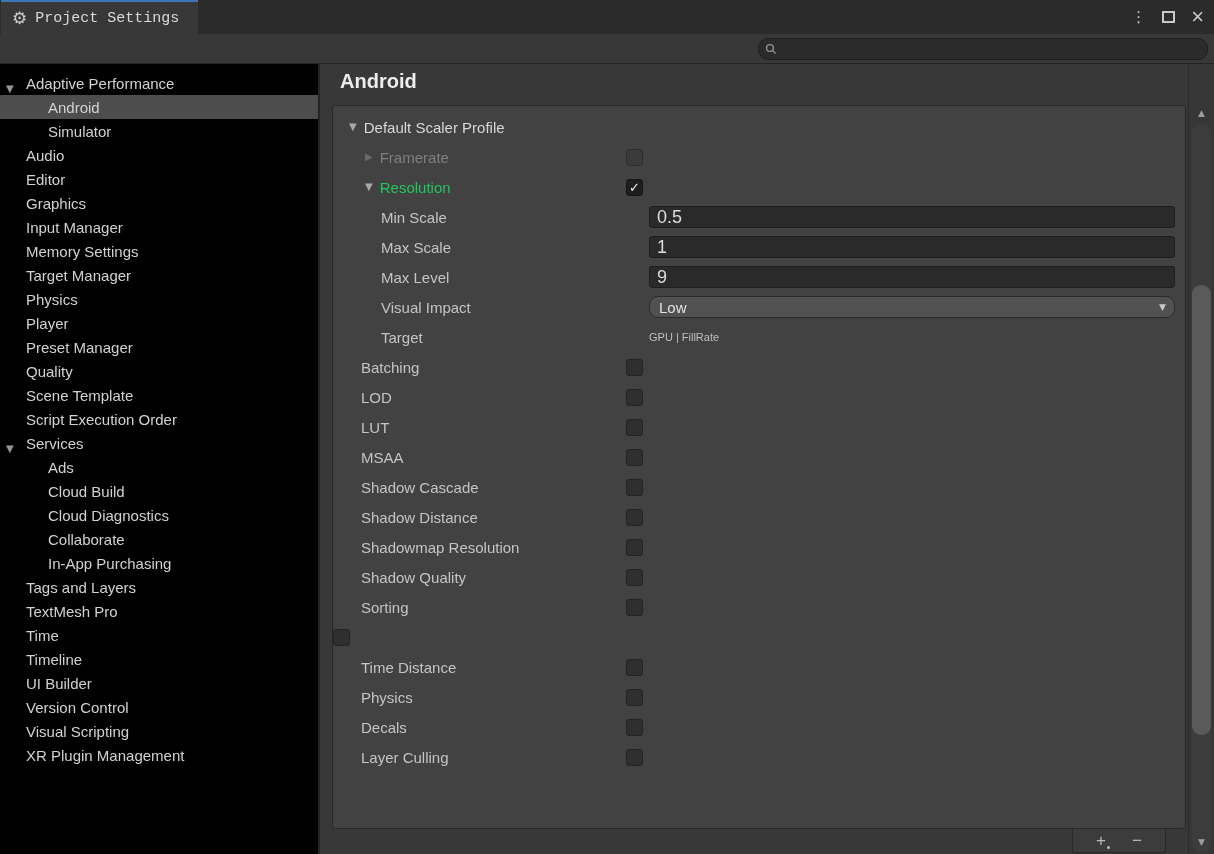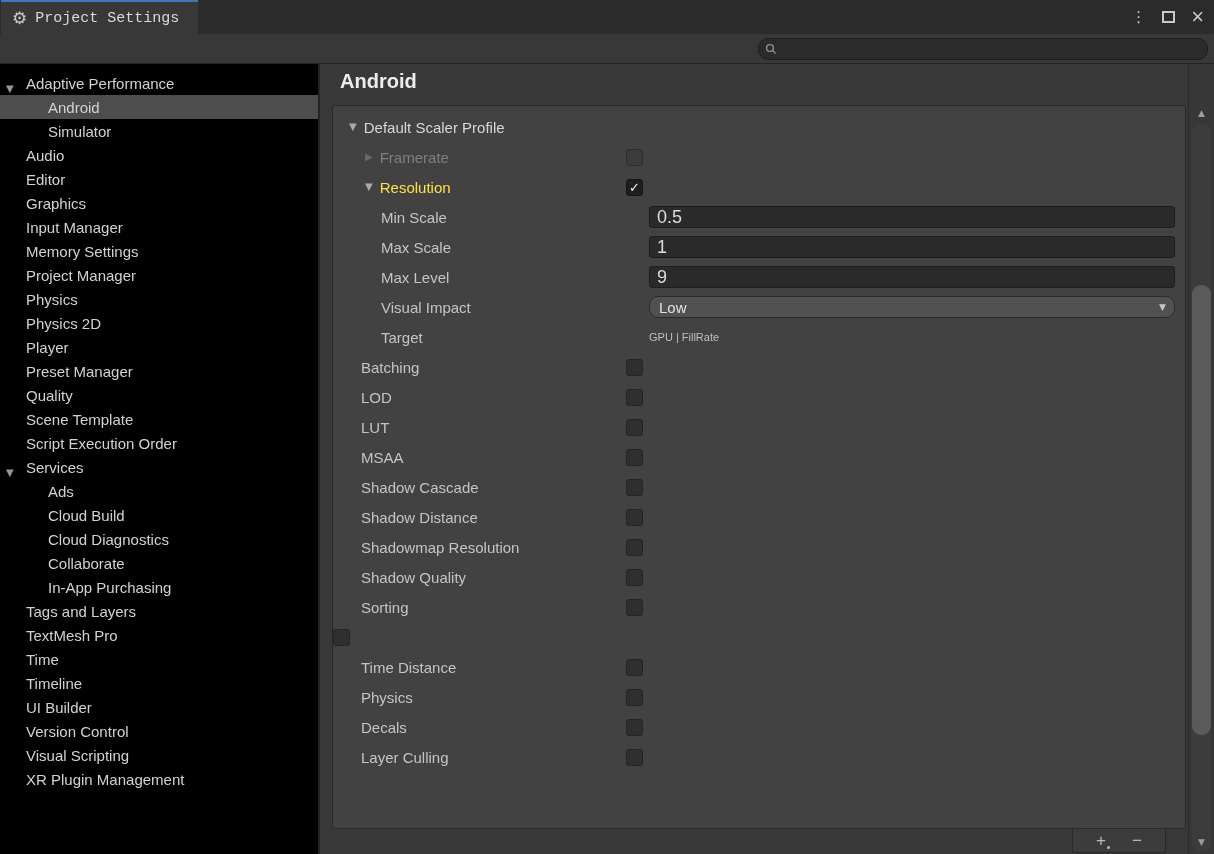--- a/index.html
+++ b/index.html
@@ -57,21 +57,21 @@
     position:absolute; left:12px; top:41px; width:854px; height:724px;
     background:#424242; border:1px solid #292929; border-radius:3px; padding-top:6px; overflow:hidden;
   }
   .prow { height:30px; display:flex; align-items:center; font-size:15px; color:#c4c4c4; }
   .fold-title { padding-left:16px; color:#d8d8d8; gap:7px; }
   .tri { font-family:"DejaVu Sans",sans-serif; font-size:10px; color:#a8a8a8; line-height:1; }
   .tri.disabled { color:#6b6b6b; }
   .plabel { flex:0 0 293px; }
   .pl-fold { display:flex; align-items:center; gap:7px; padding-left:32px; }
   .pl-field { padding-left:48px; color:#c4c4c4; }
-  .lbl-bright { color:#fde047; }
+  .lbl-bright { color:#22c55e; }
   .lbl-disabled { color:#7f7f7f; }
   .scaler-label { padding-left:28px; }
 
   .checkbox { width:17px; height:17px; background:#2f2f2f; border:1px solid #242424; border-radius:3px; }
   .checkbox.disabled { background:#3b3b3b; border-color:#2e2e2e; }
   .checkbox.checked { background:#1e1e1e; border-color:#161616; display:flex; align-items:center; justify-content:center; }
   .checkmark { color:#f0f0f0; font-size:13px; font-weight:bold; line-height:1; }
 
   .field {
     margin-left:23px; width:526px; height:22px;
@@ -166,32 +166,28 @@
       <span>Input Manager</span>
     </div>
 
     <div class="side-item lvl0">
 
       <span>Memory Settings</span>
     </div>
 
     <div class="side-item lvl0">
 
-      <span>Project Manager</span>
+      <span>Target Manager</span>
     </div>
 
     <div class="side-item lvl0">
 
       <span>Physics</span>
     </div>
 
-    <div class="side-item lvl0">
-
-      <span>Physics 2D</span>
-    </div>
 
     <div class="side-item lvl0">
 
       <span>Player</span>
     </div>
 
     <div class="side-item lvl0">
 
       <span>Preset Manager</span>
     </div>

